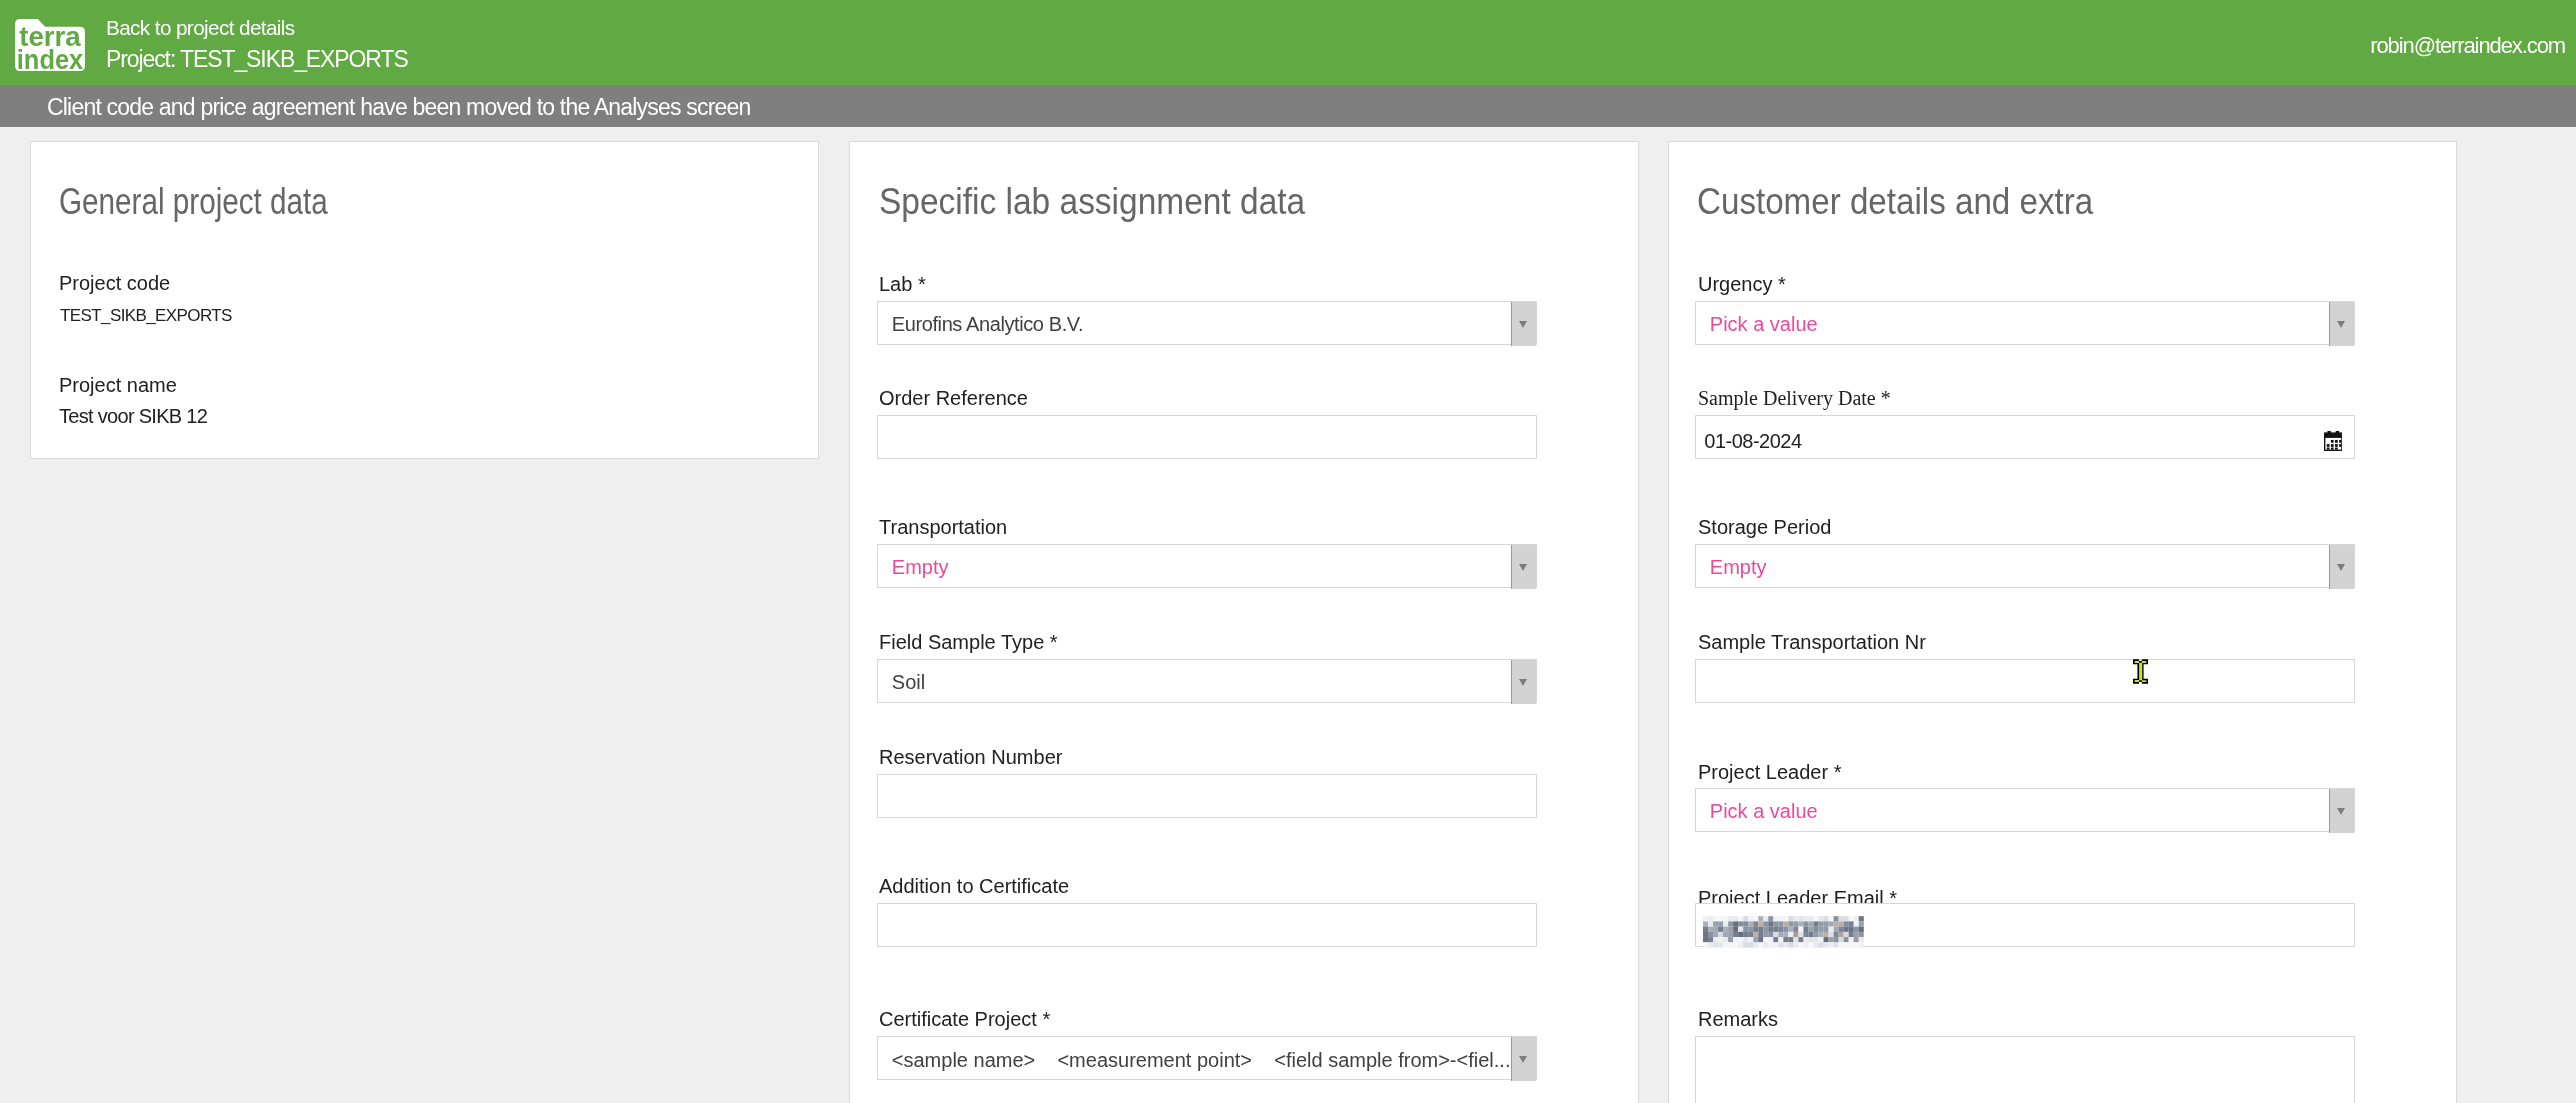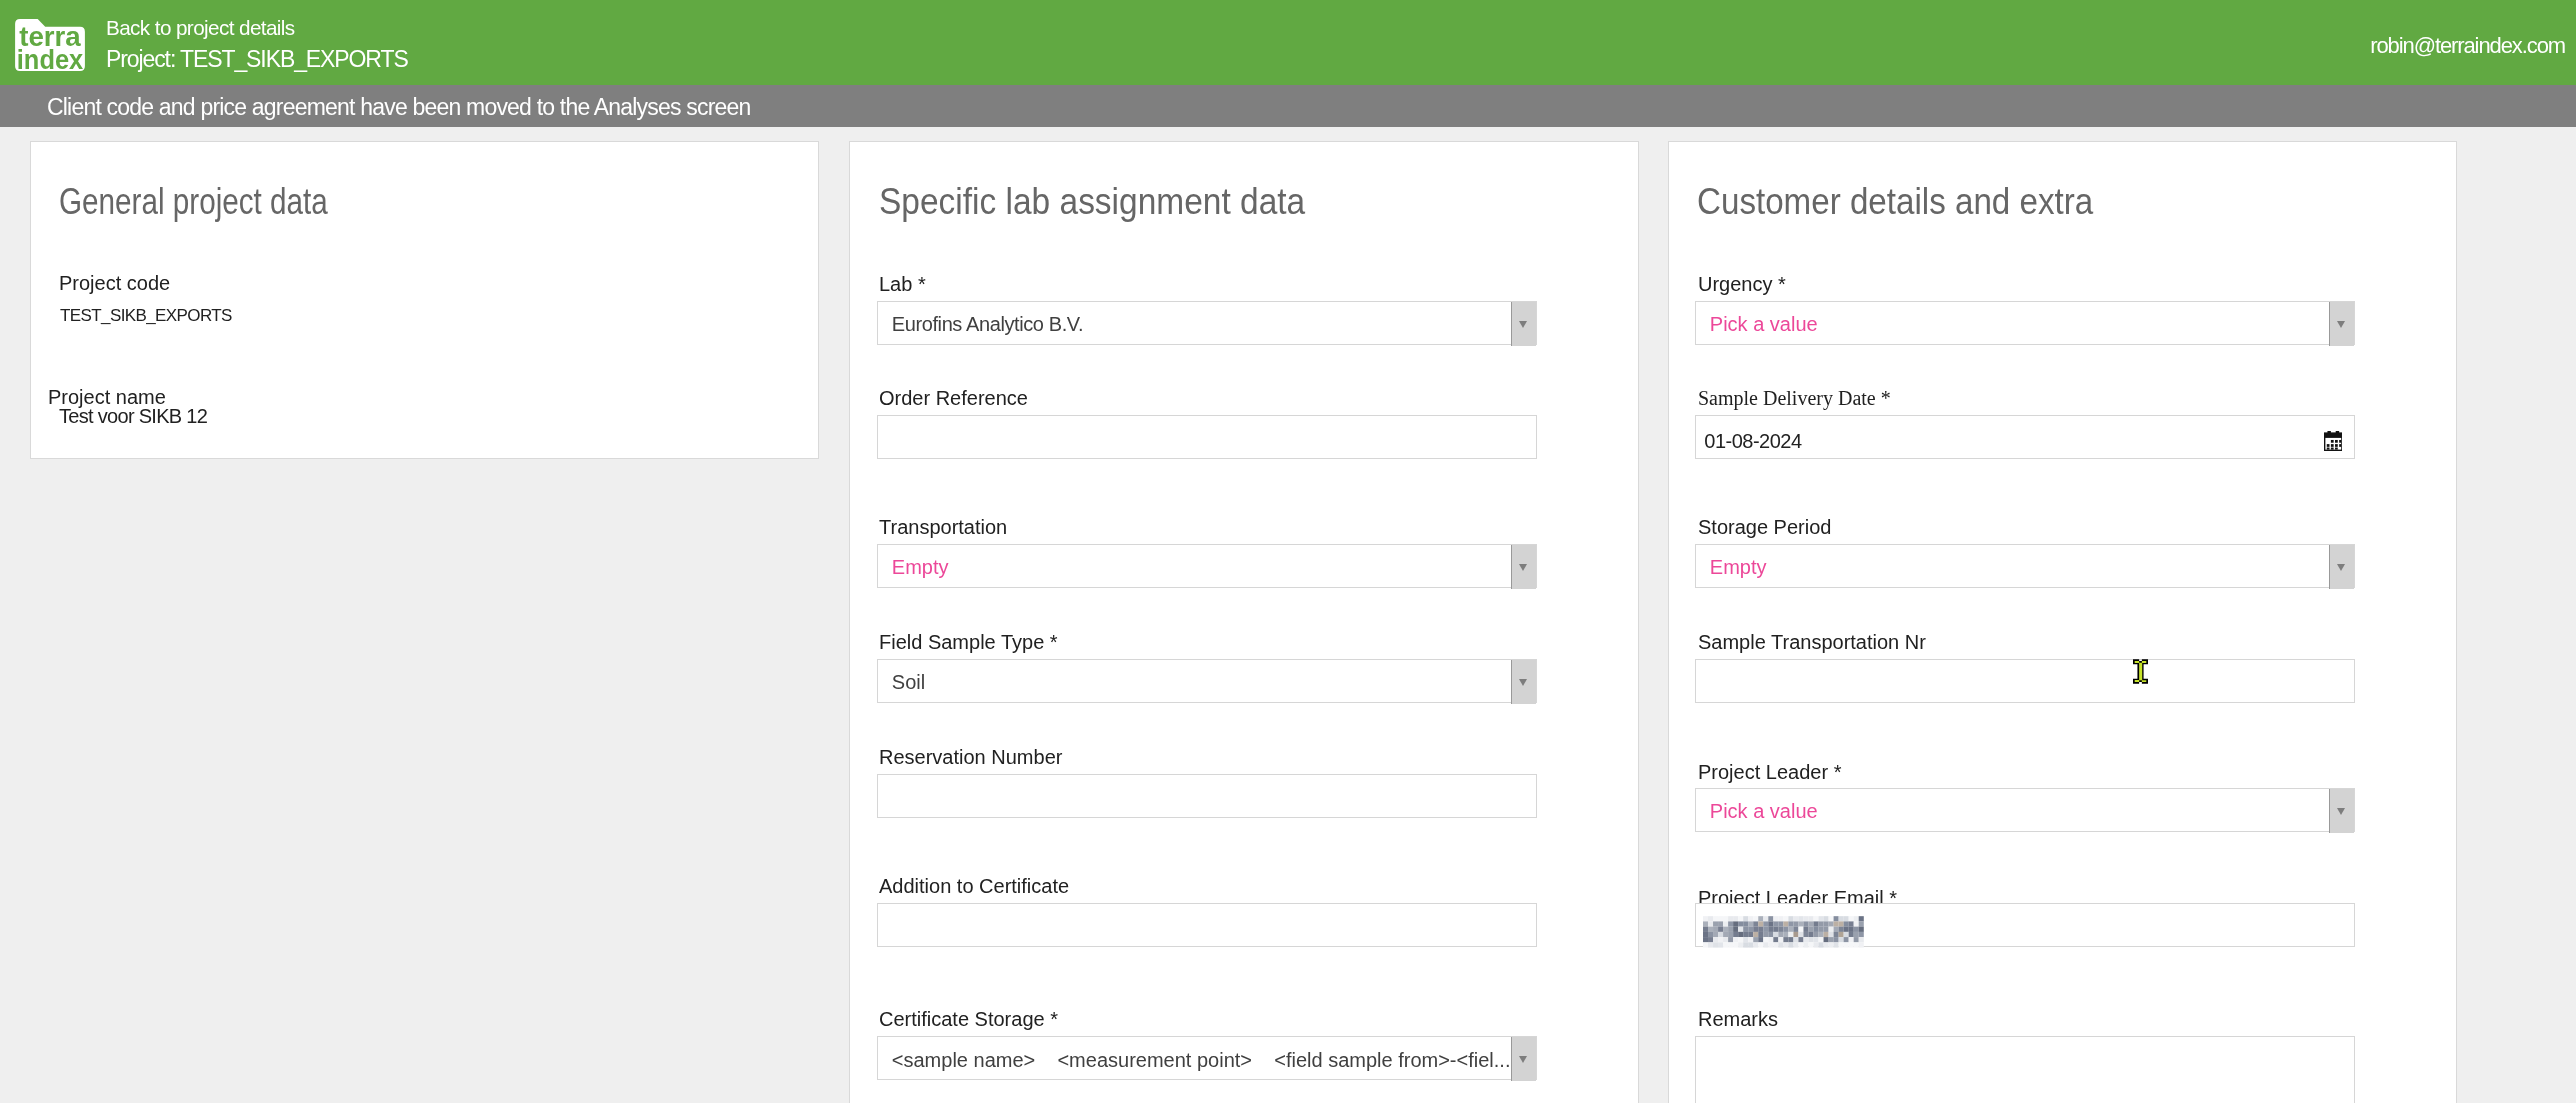--- a/index.html
+++ b/index.html
@@ -31,21 +31,21 @@
 
 <div class="abs" style="left:106px;top:18px;font-size:20.7px;letter-spacing:-0.6px;color:#fff;">Back to project details</div>
 <div class="abs" style="left:106px;top:48px;font-size:23px;letter-spacing:-1.1px;color:#fff;">Project: TEST_SIKB_EXPORTS</div>
 <div class="abs" style="right:11px;top:35px;font-size:22px;letter-spacing:-1.1px;color:#fff;">robin@terraindex.com</div>
 <div class="abs" style="left:47px;top:96px;font-size:23px;letter-spacing:-0.8px;color:#fff;">Client code and price agreement have been moved to the Analyses screen</div>
 
 <div class="card" style="left:30px;top:141px;width:789px;height:318px;"></div>
 <div class="abs title" style="left:59px;top:184px;transform:scaleX(0.824);">General project data</div>
 <div class="abs label" style="left:59px;top:273px;">Project code</div>
 <div class="abs" style="left:60px;top:307px;font-size:17px;letter-spacing:-0.6px;color:#212121;">TEST_SIKB_EXPORTS</div>
-<div class="abs label" style="left:48px;top:375px;margin-top:12px;">Project name</div>
+<div class="abs label" style="left:59px;top:375px;">Project name</div>
 <div class="abs" style="left:59px;top:406px;font-size:20px;letter-spacing:-0.7px;color:#212121;">Test voor SIKB 12</div>
 
 <div class="card" style="left:849px;top:141px;width:790px;height:1033px;"></div>
 <div class="abs title" style="left:879px;top:184px;transform:scaleX(0.93);">Specific lab assignment data</div>
 
 <div class="abs label" style="left:879px;top:274px;">Lab *</div>
 <div class="input" style="left:877px;top:301px;">
     <div class="itxt val" style="letter-spacing:-0.4px;">Eurofins Analytico B.V.</div>
     <div class="sel-btn"></div>
   </div>
@@ -64,21 +64,21 @@
     <div class="itxt val">Soil</div>
     <div class="sel-btn"></div>
   </div>
 
 <div class="abs label" style="left:879px;top:747px;">Reservation Number</div>
 <div class="input" style="left:877px;top:774px;"></div>
 
 <div class="abs label" style="left:879px;top:876px;">Addition to Certificate</div>
 <div class="input" style="left:877px;top:903px;"></div>
 
-<div class="abs label" style="left:879px;top:1009px;">Certificate Storage *</div>
+<div class="abs label" style="left:879px;top:1009px;">Certificate Project *</div>
 <div class="input" style="left:877px;top:1036px;">
     <div class="itxt val" style="top:13px;">&lt;sample name&gt;&nbsp;&nbsp;&nbsp; &lt;measurement point&gt;&nbsp;&nbsp;&nbsp; &lt;field sample from&gt;-&lt;fiel...</div>
     <div class="sel-btn"></div>
   </div>
 
 <div class="card" style="left:1668px;top:141px;width:789px;height:1033px;"></div>
 <div class="abs title" style="left:1697px;top:184px;transform:scaleX(0.921);">Customer details and extra</div>
 
 <div class="abs label" style="left:1698px;top:274px;">Urgency *</div>
 <div class="input" style="left:1695px;top:301px;">

